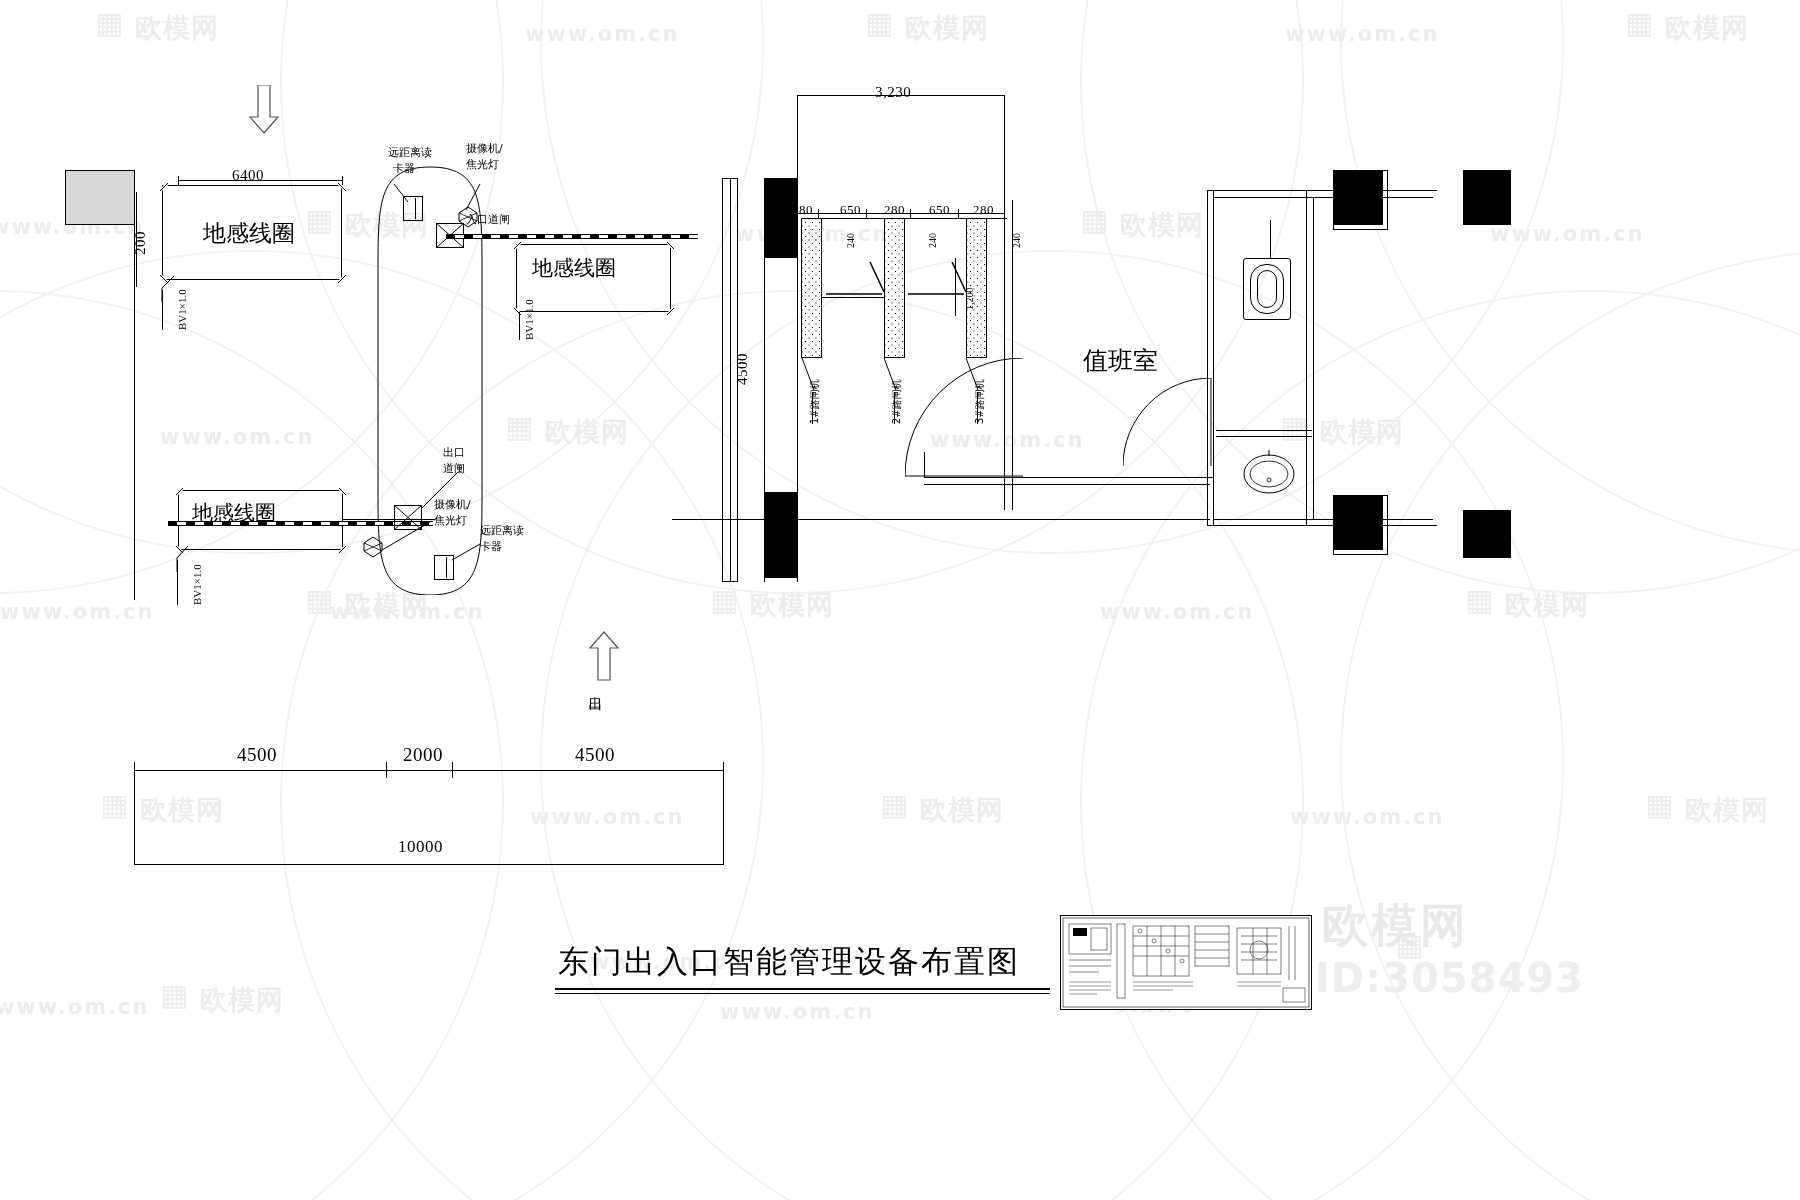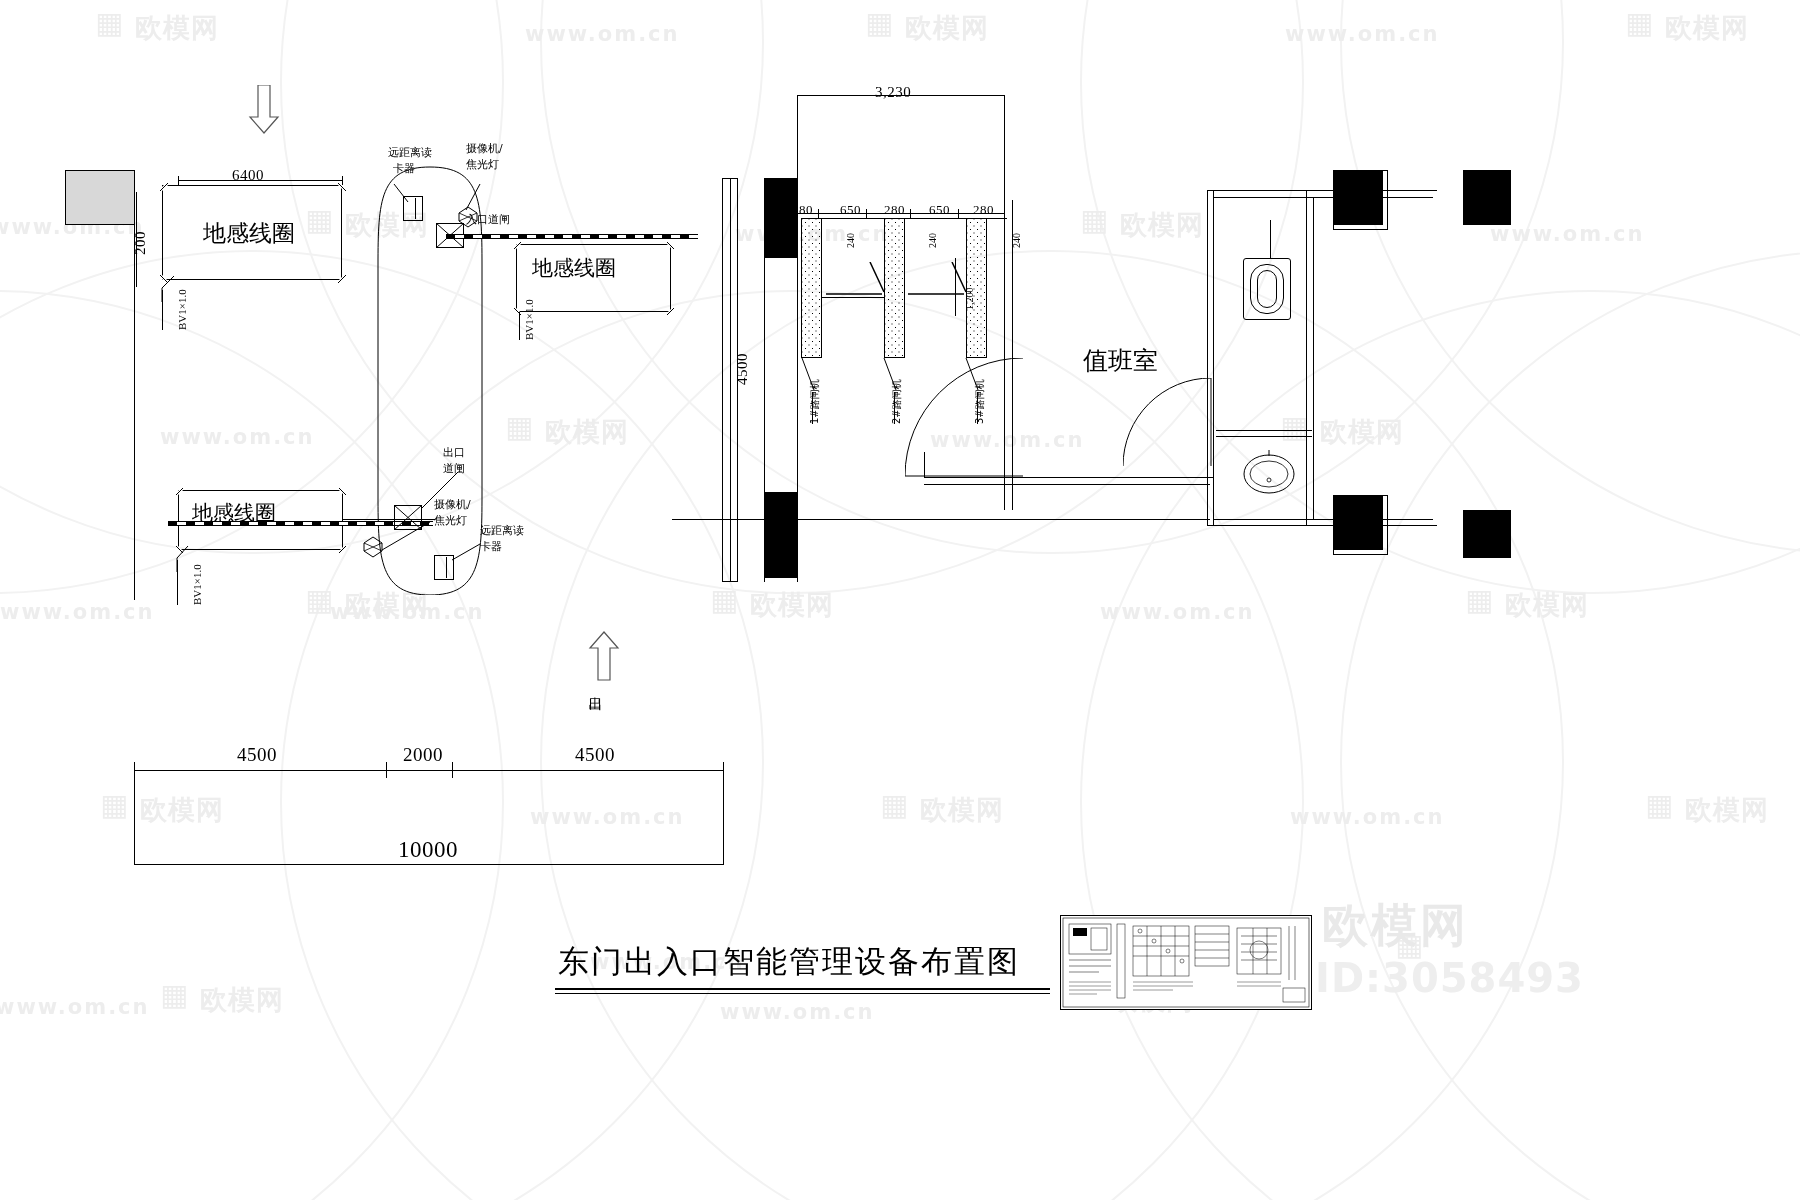--- a/index.html
+++ b/index.html
@@ -375,21 +375,21 @@
   <div class="ln vl" style="left:386px;top:762px;height:16px;"></div>
   <div class="ln vl" style="left:452px;top:762px;height:16px;"></div>
   <div class="ln vl" style="left:723px;top:762px;height:16px;"></div>
   <div class="txt dim" style="left:237px;top:745px;font-size:19px;">4500</div>
   <div class="txt dim" style="left:403px;top:745px;font-size:19px;">2000</div>
   <div class="txt dim" style="left:575px;top:745px;font-size:19px;">4500</div>
 
   <div class="ln vl" style="left:134px;top:770px;height:95px;"></div>
   <div class="ln vl" style="left:723px;top:770px;height:95px;"></div>
   <div class="ln hl" style="left:134px;top:864px;width:590px;"></div>
-  <div class="txt dim" style="left:398px;top:838px;font-size:23px;">10000</div>
+  <div class="txt dim" style="left:398px;top:838px;font-size:17px;">10000</div>
 
   <div class="txt cn title" style="left:558px;top:946px;">东门出入口智能管理设备布置图</div>
   <div class="ln hl" style="left:555px;top:988px;width:495px;height:2px;"></div>
   <div class="ln hl" style="left:555px;top:993px;width:495px;height:1px;"></div>
 
   <div class="box" style="left:1060px;top:915px;width:252px;height:95px;background:#fff;">
     <svg width="250" height="93" viewBox="0 0 250 93">
       <rect x="2" y="2" width="246" height="89" fill="none" stroke="#000" stroke-width=".6"></rect>
       <rect x="8" y="8" width="42" height="30" fill="none" stroke="#000" stroke-width=".5"></rect>
       <rect x="12" y="12" width="14" height="8" fill="#000"></rect>

